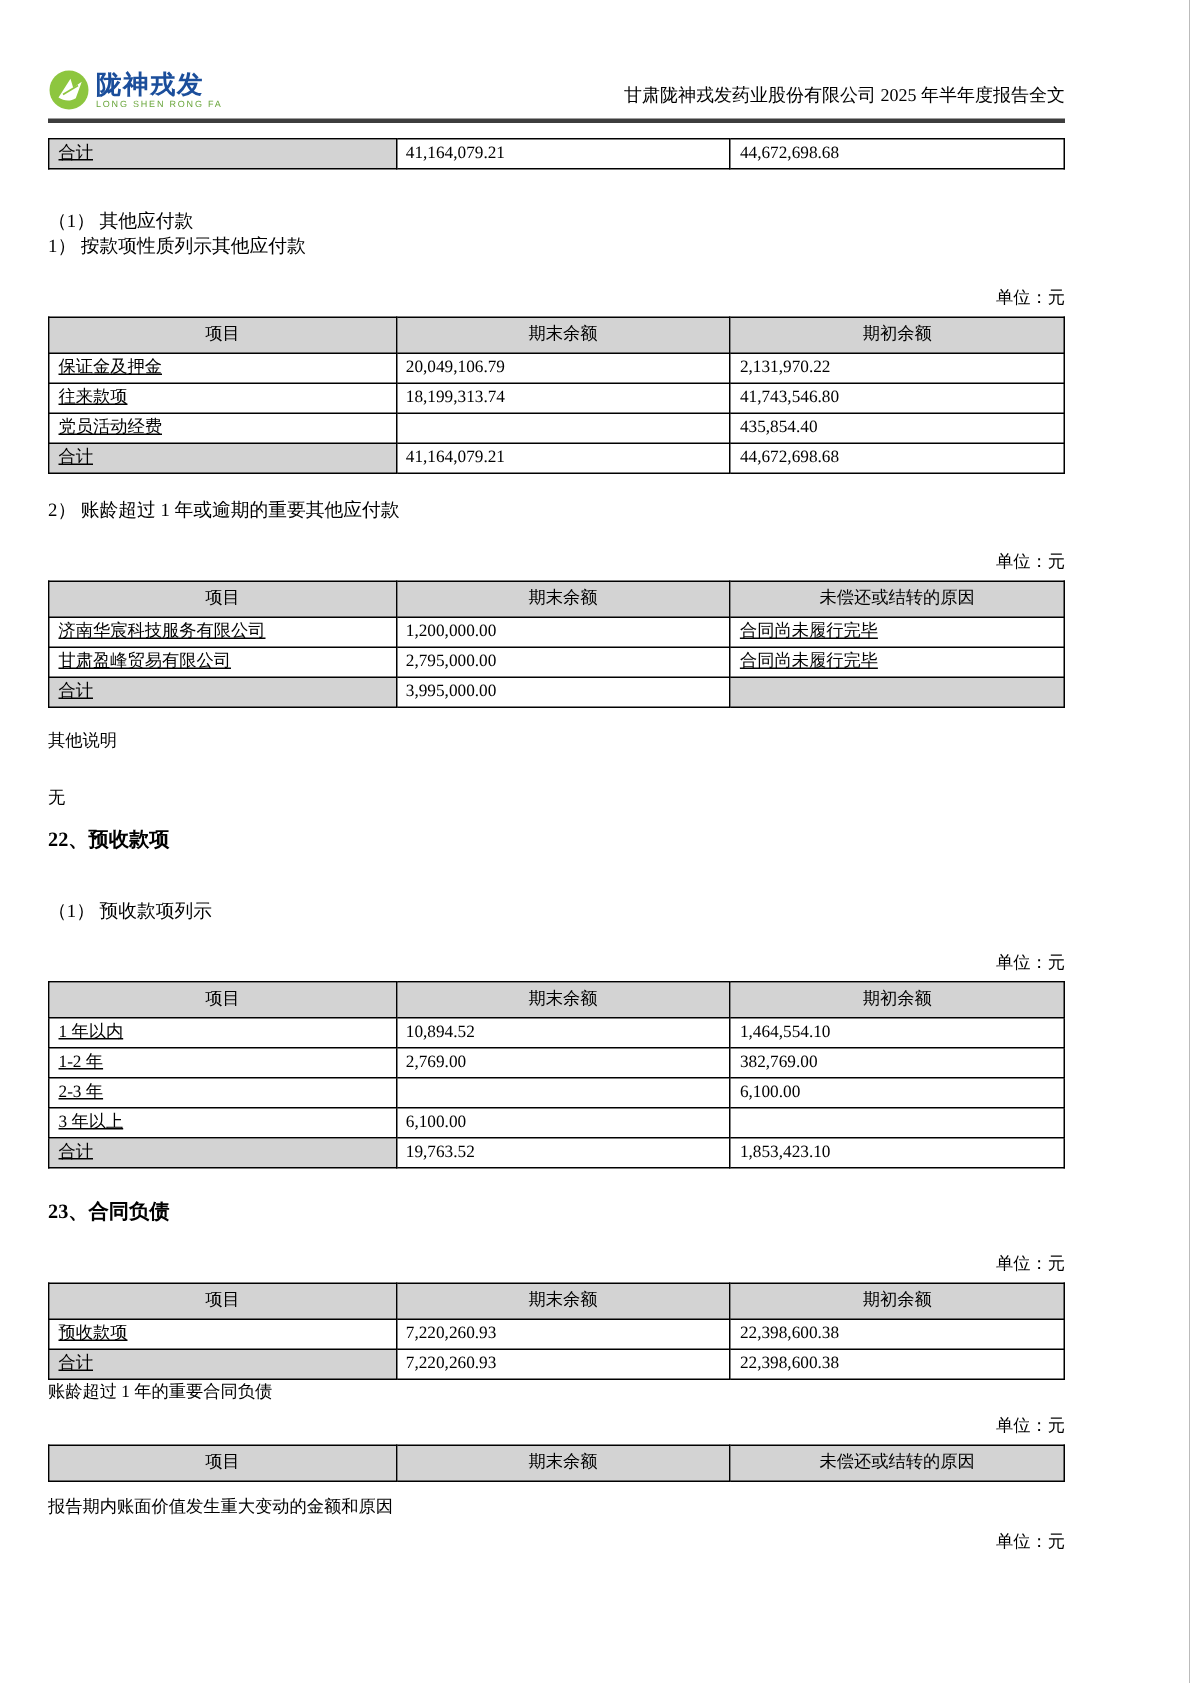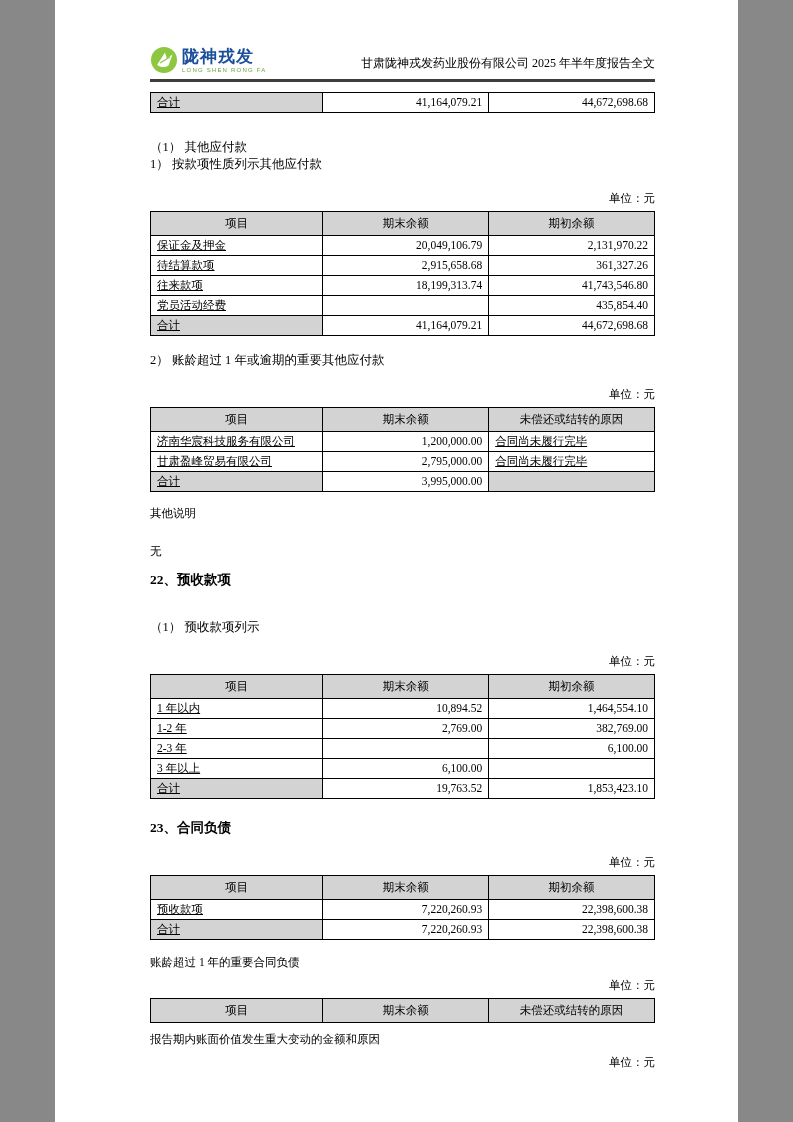--- a/index.html
+++ b/index.html
@@ -1,22 +1,22 @@
 <!DOCTYPE html>
 <html><head>
 <meta charset="utf-8">
 <style>
   html,body { margin:0; padding:0; background:#888; }
   .page {
     position:relative;
-    width:683px; height:1122px;
+    width:793px; height:1122px;
     margin:0 auto;
     background:#ffffff;
     box-sizing:border-box;
-    padding:46px 83px 0 95px;
+    padding:46px 83px 0 32px;
     font-family:"Liberation Serif","DejaVu Serif",serif;
     color:#000;
   }
   
   .header {
     display:flex; justify-content:space-between; align-items:flex-end;
     padding-bottom:5px;
     border-bottom:3px solid #3d3d3d;
   }
   .logo { display:flex; align-items:center; gap:4px; }
@@ -41,37 +41,37 @@
     line-height:15px;
     overflow:hidden; white-space:nowrap;
   }
   thead th {
     background:#d3d3d3;
     font-weight:normal;
     text-align:center;
     padding:4px 6px;
   }
   td.al-left { text-align:left;text-decoration:underline; }
-  td.al-right { text-align:right; }
+  td.al-right { }
   td.shaded { background:#d3d3d3; }
   .cont { margin-top:10px; }
   
   .h-sub { font-weight:normal; font-size:12.5px; }
   .h-major { font-weight:bold; font-size:13.5px; }
   .note { font-size:11.5px; }
   .unit { text-align:right; font-size:11.5px; margin-top:18px; margin-bottom:5px; }
   .mt-s1 { margin-top:26px; }
   .mt-s2 { }
   .mt-s3 { margin-top:16px; }
   .mt-note1 { margin-top:14px; }
   .mt-note2 { margin-top:23px; }
   .mt-major1 { margin-top:12px; }
   .mt-sub3 { margin-top:30px; }
   .mt-major2 { margin-top:20px; }
-  .mt-aged { margin-top:15px; }
+  .mt-aged { margin-top:0; }
   .mt-change { margin-top:9px; }
   .unit-tight { margin-top:8px; }
 </style>
 </head>
 <body>
 
 <div class="page">
 
   <div class="header">
     <div class="logo">
@@ -120,25 +120,20 @@
         <th>期初余额</th>
       </tr>
     </thead>
     <tbody>
         <tr>
           <td class="al-left">保证金及押金</td>
           <td class="al-right">20,049,106.79</td>
           <td class="al-right">2,131,970.22</td>
         </tr>
         <tr>
-          <td class="al-left">待结算款项</td>
-          <td class="al-right">2,915,658.68</td>
-          <td class="al-right">361,327.26</td>
-        </tr>
-        <tr>
           <td class="al-left">往来款项</td>
           <td class="al-right">18,199,313.74</td>
           <td class="al-right">41,743,546.80</td>
         </tr>
         <tr>
           <td class="al-left">党员活动经费</td>
           <td class="al-right"></td>
           <td class="al-right">435,854.40</td>
         </tr>
         <tr>

